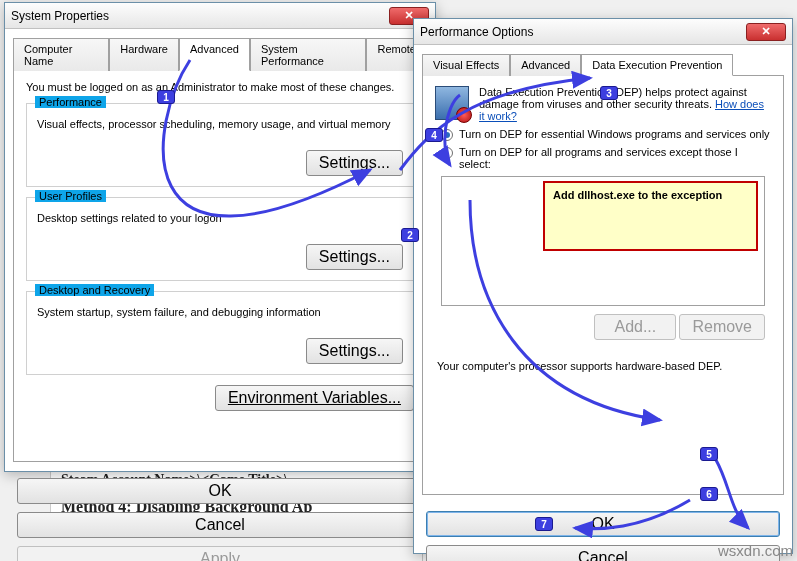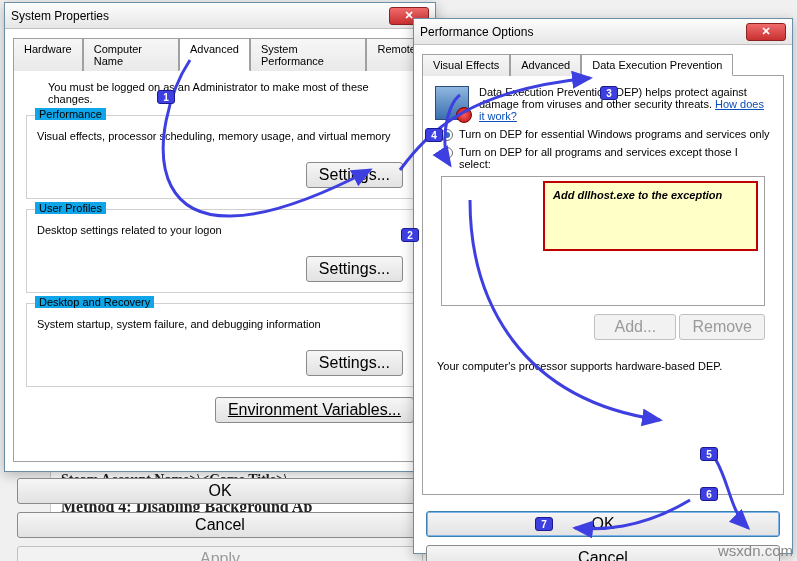--- a/index.html
+++ b/index.html
@@ -107,21 +107,20 @@
   .callout {
     position:absolute;
     right:6px; top:4px;
     width:215px; height:70px;
     background:#ffffc8;
     border:2px solid #c00000;
     padding:6px 8px;
     font-weight:bold;
     font-size:11px;
     color:#000;
-    font-style:italic;
   }
   a.link{color:#0a4eb9;text-decoration:underline;}
   .watermark{
     position:absolute; left:310px; top:225px;
     font-size:40px; color:#c9d7e4; font-weight:bold; opacity:0.55;
     transform:rotate(-2deg);
     pointer-events:none;
   }
   .bg-doc{
     position:absolute; left:50px; top:465px; width:380px;
@@ -159,29 +158,29 @@
   <div class="heading">Method 4: Disabling Background Ap</div>
 </div>
 
 <div class="window" style="left:4px; top:2px; width:432px; height:470px;">
   <div class="titlebar">
     <span>System Properties</span>
     <div class="closebtn">✕</div>
   </div>
 
   <div class="tabs">
+    <div class="tab">Computer Name</div>
     <div class="tab">Hardware</div>
-    <div class="tab">Computer Name</div>
     <div class="tab active">Advanced</div>
     <div class="tab">System Performance</div>
     <div class="tab">Remote</div>
   </div>
 
   <div class="tab-body" style="height:392px;">
-    <div style="margin-bottom:10px;margin-left:22px;">You must be logged on as an Administrator to make most of these changes.</div>
+    <div style="margin-bottom:10px;">You must be logged on as an Administrator to make most of these changes.</div>
 
     <div class="group">
       <span class="group-title">Performance</span>
       <div>Visual effects, processor scheduling, memory usage, and virtual memory</div>
       <div class="right" style="margin-top:20px;">
         <span class="btn">Settings...</span>
       </div>
     </div>
 
     <div class="group">

